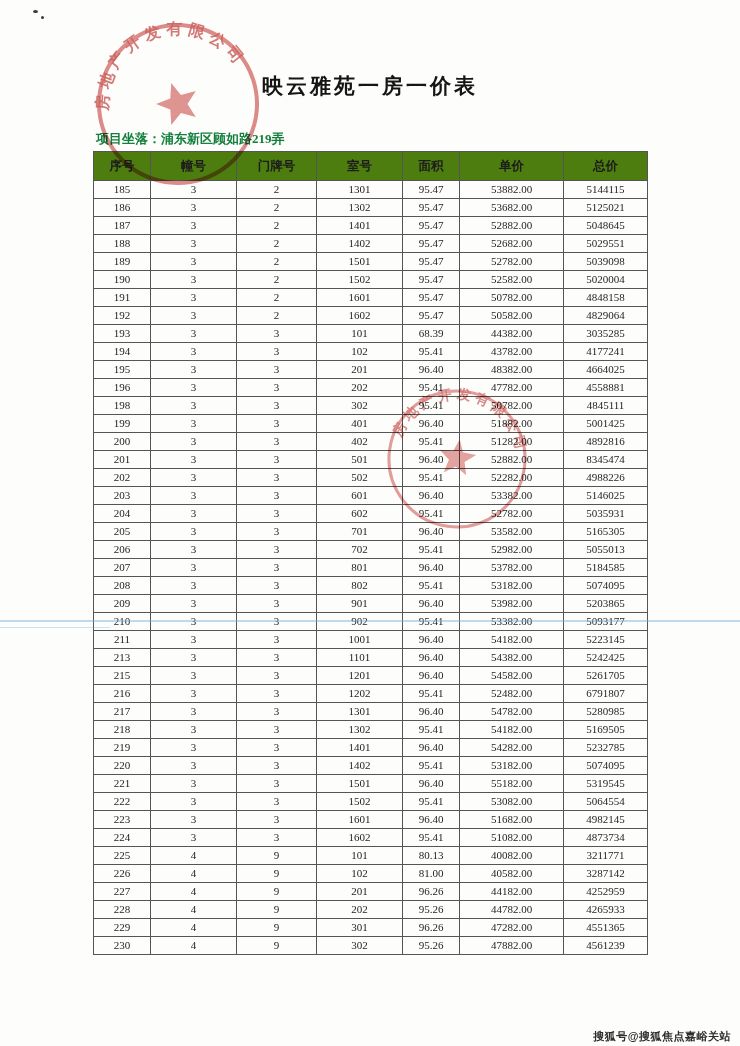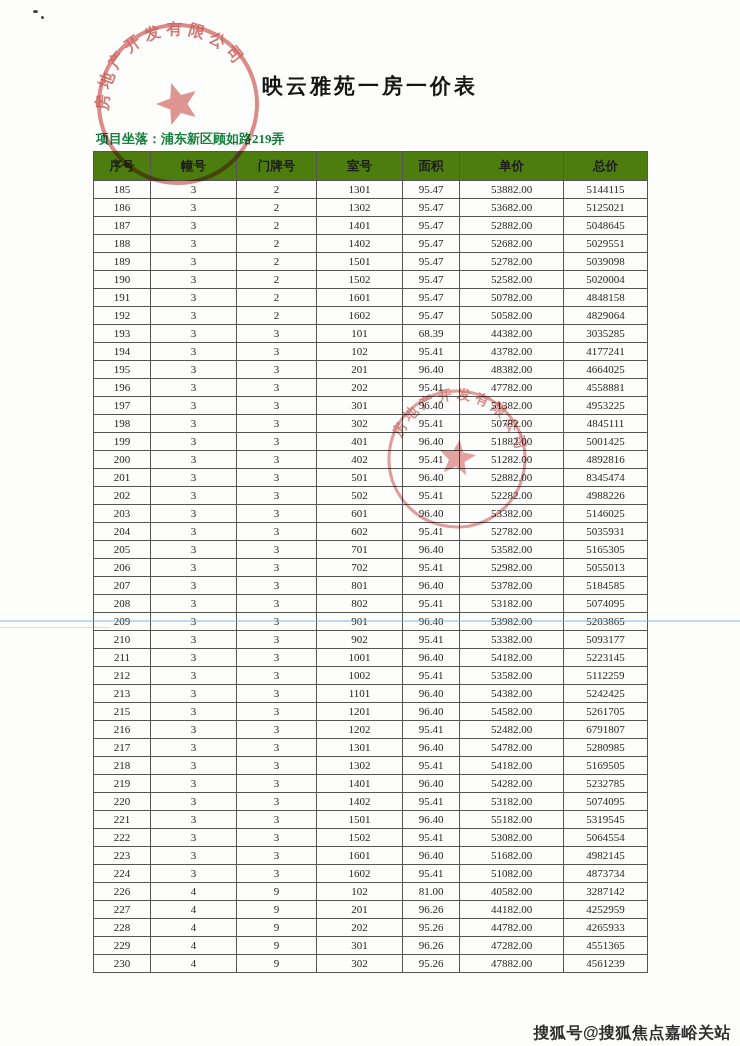--- a/index.html
+++ b/index.html
@@ -90,21 +90,21 @@
     background: #3a3a3a;
     border-radius: 50%;
   }
   .speck-1 { left: 33px; top: 10px; width: 5px; height: 3px; }
   .speck-2 { left: 41px; top: 16px; width: 3px; height: 3px; }
   .watermark {
     position: absolute;
     right: 9px;
     bottom: 2px;
     font-family: "Liberation Sans", sans-serif;
-    font-size: 16px;
+    font-size: 11px;
     font-weight: 600;
     color: #2d2d2d;
     letter-spacing: 0.5px;
   }
 </style>
 </head>
 <body>
 
 <div class="page">
 
@@ -239,29 +239,20 @@
         <tr>
           <td>196</td>
           <td>3</td>
           <td>3</td>
           <td>202</td>
           <td>95.41</td>
           <td>47782.00</td>
           <td>4558881</td>
         </tr>
         <tr>
-          <td>197</td>
-          <td>3</td>
-          <td>3</td>
-          <td>301</td>
-          <td>96.40</td>
-          <td>51382.00</td>
-          <td>4953225</td>
-        </tr>
-        <tr>
           <td>198</td>
           <td>3</td>
           <td>3</td>
           <td>302</td>
           <td>95.41</td>
           <td>50782.00</td>
           <td>4845111</td>
         </tr>
         <tr>
           <td>199</td>
@@ -374,29 +365,20 @@
         <tr>
           <td>211</td>
           <td>3</td>
           <td>3</td>
           <td>1001</td>
           <td>96.40</td>
           <td>54182.00</td>
           <td>5223145</td>
         </tr>
         <tr>
-          <td>212</td>
-          <td>3</td>
-          <td>3</td>
-          <td>1002</td>
-          <td>95.41</td>
-          <td>53582.00</td>
-          <td>5112259</td>
-        </tr>
-        <tr>
           <td>213</td>
           <td>3</td>
           <td>3</td>
           <td>1101</td>
           <td>96.40</td>
           <td>54382.00</td>
           <td>5242425</td>
         </tr>
         <tr>
           <td>215</td>
@@ -480,20 +462,29 @@
           <td>4982145</td>
         </tr>
         <tr>
           <td>224</td>
           <td>3</td>
           <td>3</td>
           <td>1602</td>
           <td>95.41</td>
           <td>51082.00</td>
           <td>4873734</td>
+        </tr>
+        <tr>
+          <td>225</td>
+          <td>4</td>
+          <td>9</td>
+          <td>101</td>
+          <td>80.13</td>
+          <td>40082.00</td>
+          <td>3211771</td>
         </tr>
         <tr>
           <td>226</td>
           <td>4</td>
           <td>9</td>
           <td>102</td>
           <td>81.00</td>
           <td>40582.00</td>
           <td>3287142</td>
         </tr>

